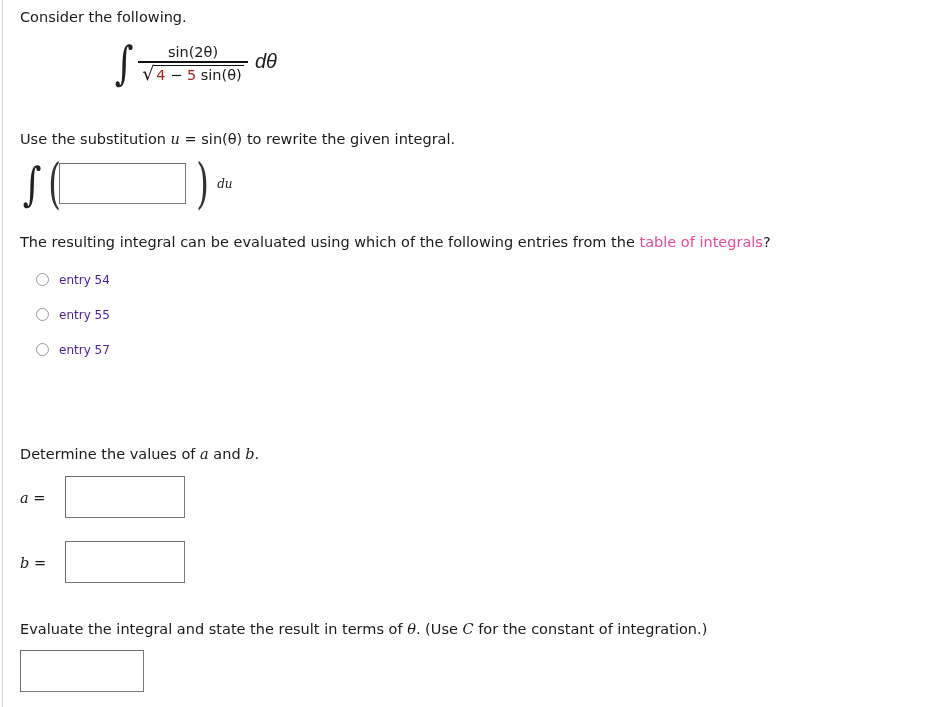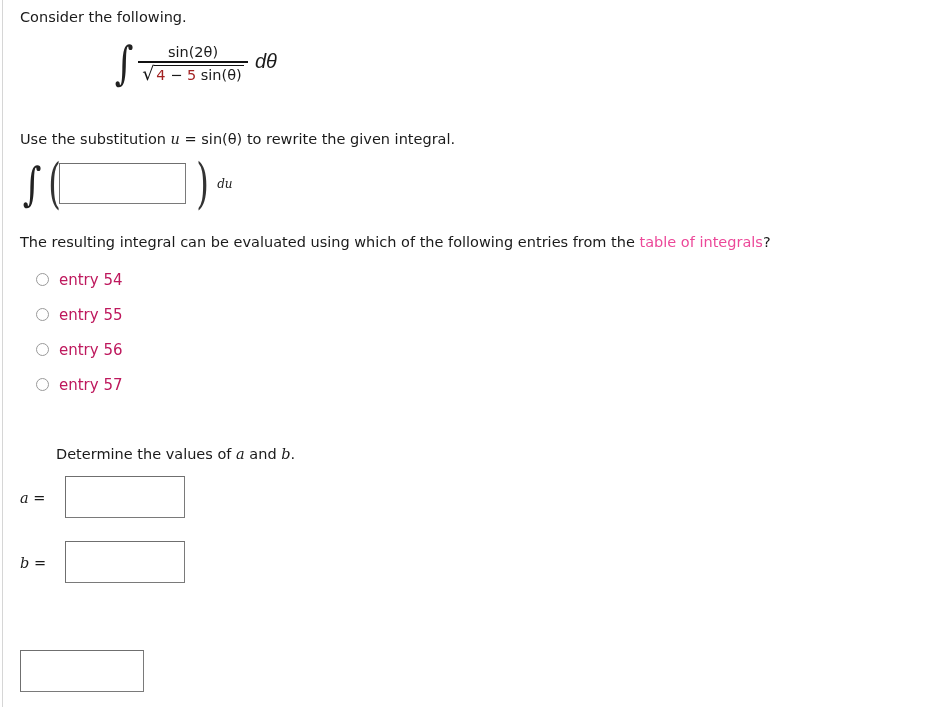--- a/index.html
+++ b/index.html
@@ -172,22 +172,22 @@
   .radio-dot {
     width: 13px;
     height: 13px;
     border: 1.3px solid #9a9a9a;
     border-radius: 50%;
     background: #fff;
     margin-right: 10px;
     flex: none;
   }
   .radio-label {
-    font-size: 15px;
-    color: #be185d;
+    font-size: 12px;
+    color: #4c1d95;
     white-space: nowrap;
   }
 
   .eq-label {
     position: absolute;
     font-size: 14.5px;
     white-space: nowrap;
   }
   .eq-label .v {
     font-style: italic;
@@ -241,38 +241,37 @@
     <div class="radio-row">
       <span class="radio-dot"></span>
       <span class="radio-label">entry 54</span>
     </div>
     <div class="radio-row">
       <span class="radio-dot"></span>
       <span class="radio-label">entry 55</span>
     </div>
     <div class="radio-row">
       <span class="radio-dot"></span>
-      <span class="radio-label">entry 56</span>
-    </div>
-    <div class="radio-row">
-      <span class="radio-dot"></span>
       <span class="radio-label">entry 57</span>
     </div>
   </div>
 
-  <div class="prompt-line" style="left:20px; top:445px;margin-left:36px;">
+  <div class="prompt-line" style="left:20px; top:445px;">
     <span>Determine the values of </span><span class="var-italic">a</span><span> and </span><span class="var-italic">b</span><span>.</span>
   </div>
 
   <div class="eq-label" style="left:20px; top:490px;">
     <span class="v">a</span><span> =</span>
   </div>
   <input class="answer-box box-a" type="text" value="" placeholder="" style="">
 
   <div class="eq-label" style="left:20px; top:555px;">
     <span class="v">b</span><span> =</span>
   </div>
   <input class="answer-box box-b" type="text" value="" placeholder="" style="">
 
+  <div class="prompt-line" style="left:20px; top:620px;">
+    <span>Evaluate the integral and state the result in terms of </span><span class="var-italic">θ</span><span>. (Use </span><span class="var-italic">C</span><span> for the constant of integration.)</span>
+  </div>
 
   <input class="answer-box box-final" type="text" value="" placeholder="" style="">
 
 </div>
 
 </body></html>

